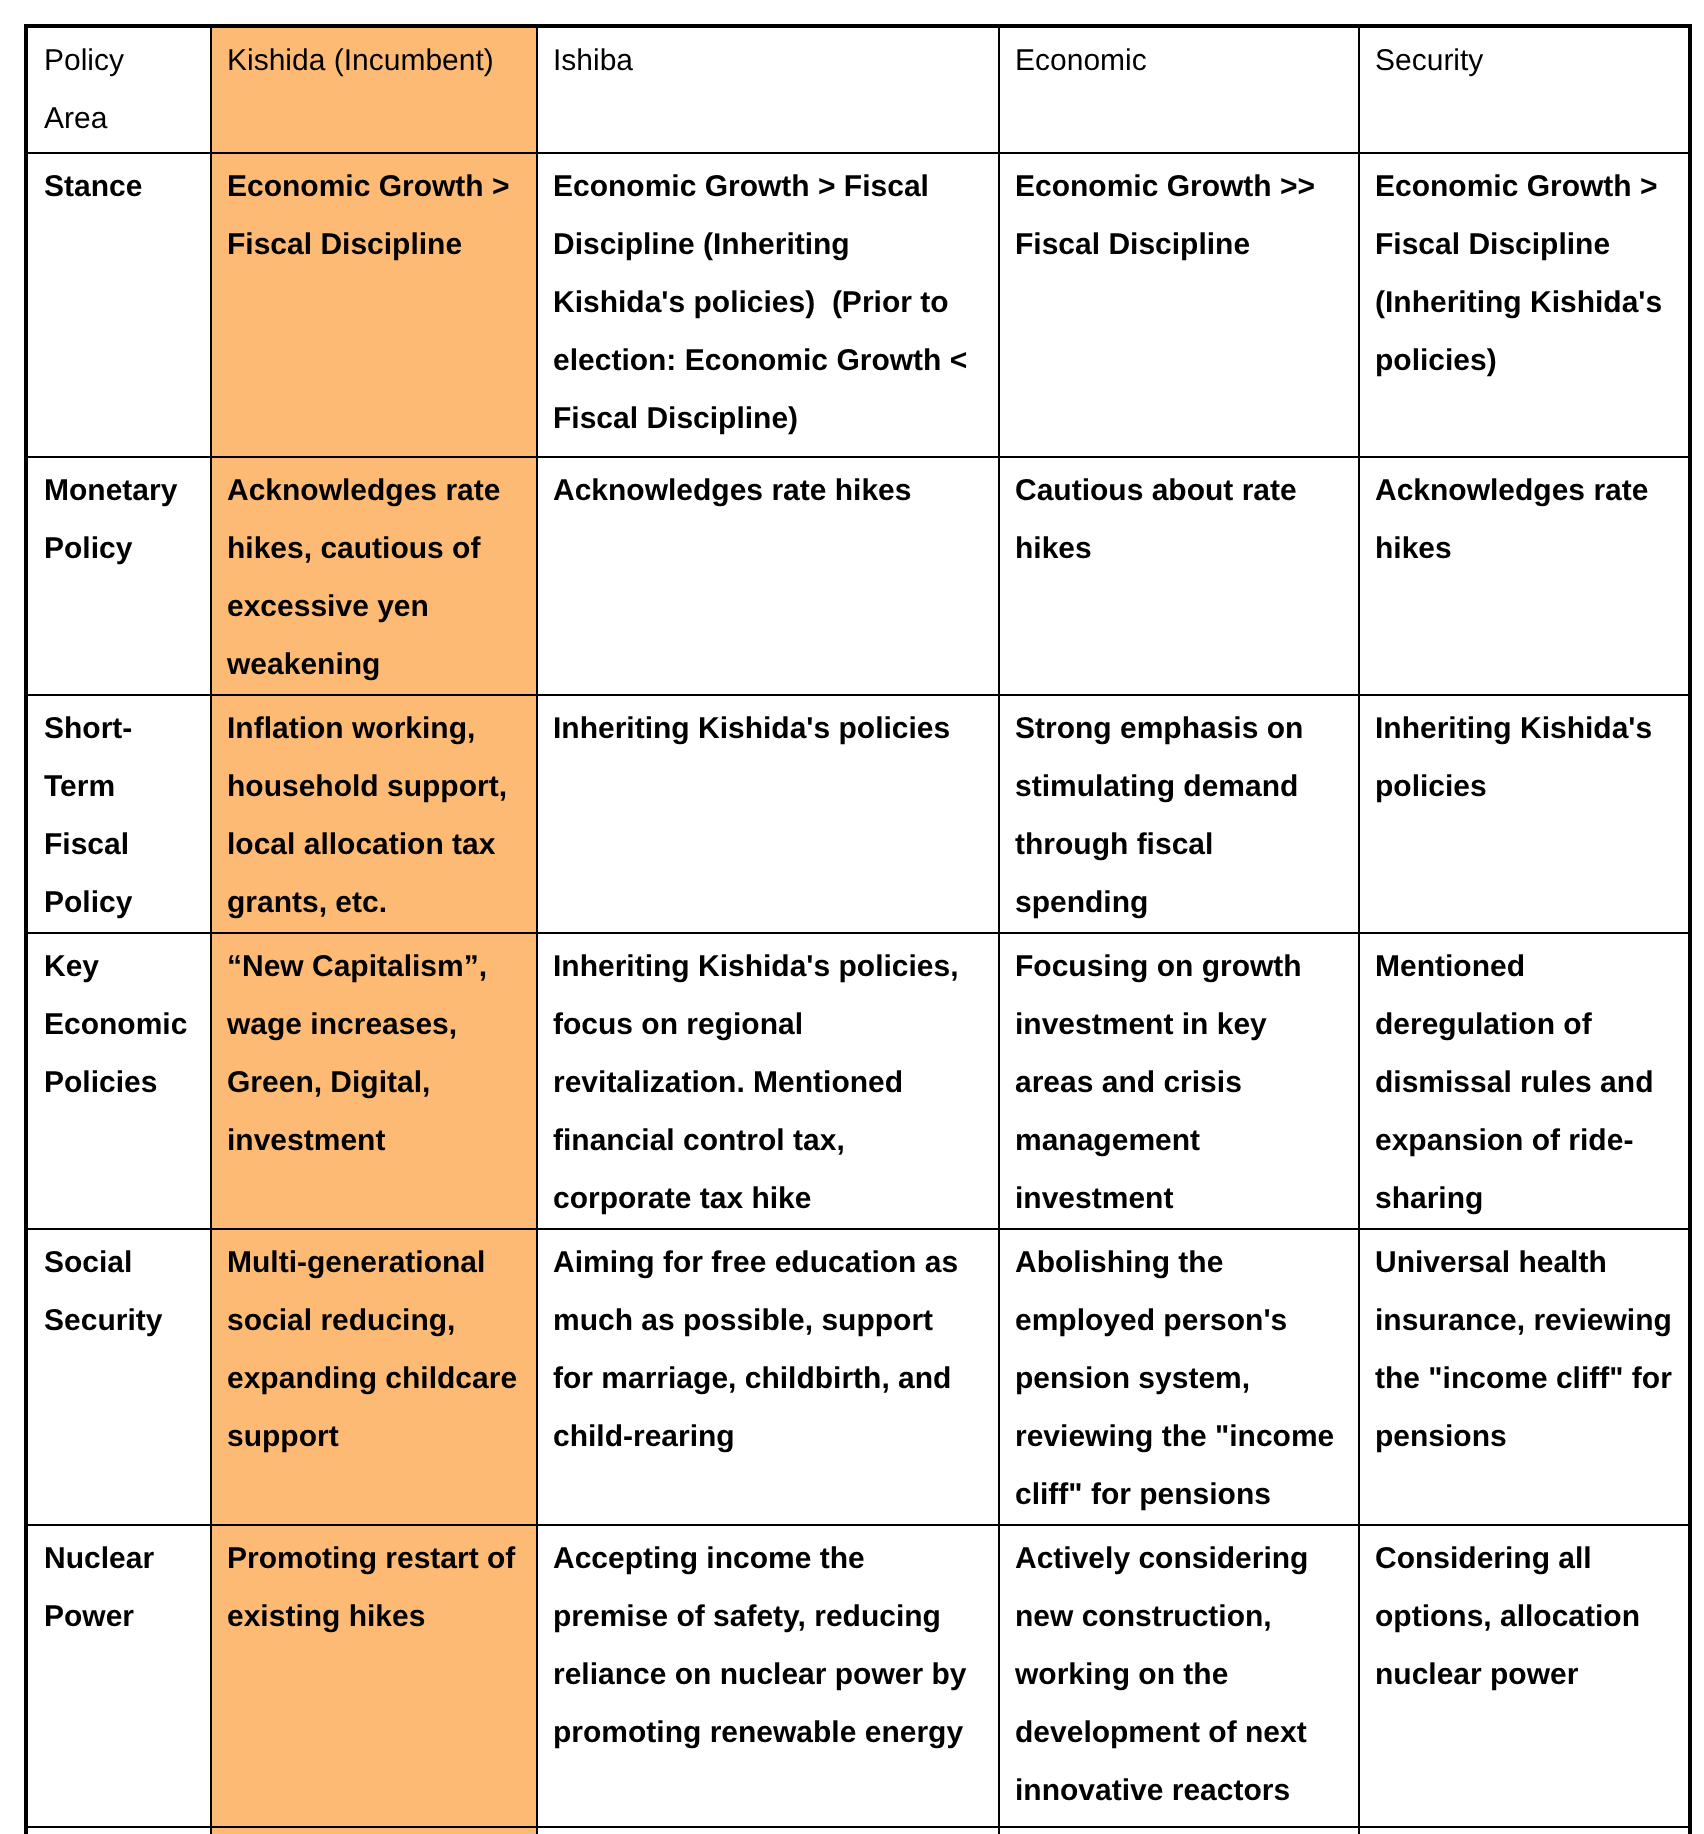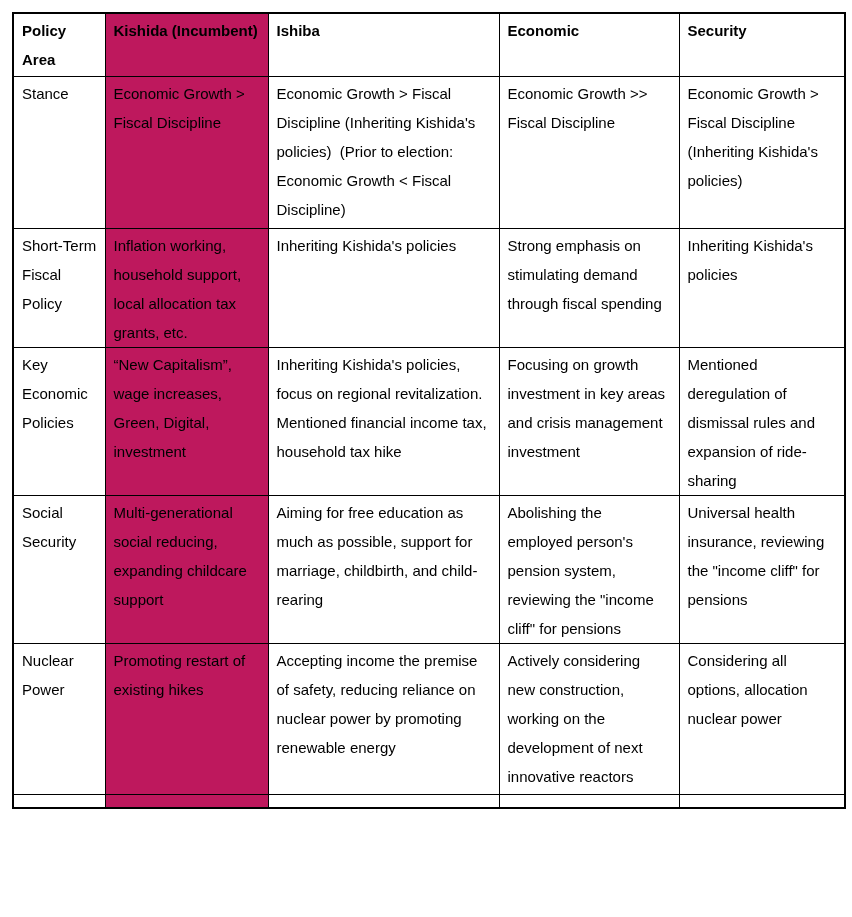--- a/index.html
+++ b/index.html
@@ -25,30 +25,30 @@
     border: 2px solid #000000;
   }
   .policy-table th,
   .policy-table td {
     border: 1px solid #000000;
     vertical-align: top;
     text-align: left;
     padding: 2px 8px 0 8px;
     font-size: 15px;
     line-height: 29px;
-    font-weight: normal;
+    font-weight: bold;
     white-space: pre-wrap;
     overflow: hidden;
   }
   .policy-table thead th {
-    font-weight: bold;
+    font-weight: normal;
     margin-top: 28px;
   }
   .shade {
-    background: #be185d;
+    background: #fdba74;
   }
   .bold {
     font-weight: bold;
   }
 </style>
 </head>
 <body>
 
 <table class="policy-table">
   <colgroup>
@@ -68,31 +68,38 @@
     </tr>
   </thead>
   <tbody>
     <tr style="height:152px">
       <td>Stance</td>
       <td class="shade">Economic Growth &gt; Fiscal Discipline</td>
       <td class="bold">Economic Growth &gt; Fiscal Discipline (Inheriting Kishida's policies)  (Prior to election: Economic Growth &lt; Fiscal Discipline)</td>
       <td>Economic Growth &gt;&gt; Fiscal Discipline</td>
       <td>Economic Growth &gt; Fiscal Discipline (Inheriting Kishida's policies)</td>
     </tr>
+    <tr style="height:119px">
+      <td>Monetary Policy</td>
+      <td class="shade">Acknowledges rate hikes, cautious of excessive yen weakening</td>
+      <td class="bold">Acknowledges rate hikes</td>
+      <td>Cautious about rate hikes</td>
+      <td>Acknowledges rate hikes</td>
+    </tr>
     <tr style="height:118px">
       <td>Short-Term Fiscal Policy</td>
       <td class="shade">Inflation working, household support, local allocation tax grants, etc.</td>
       <td class="bold">Inheriting Kishida's policies</td>
       <td>Strong emphasis on stimulating demand through fiscal spending</td>
       <td>Inheriting Kishida's policies</td>
     </tr>
     <tr style="height:148px">
       <td>Key Economic Policies</td>
       <td class="shade">“New Capitalism”, wage increases, Green, Digital, investment</td>
-      <td class="bold">Inheriting Kishida's policies, focus on regional revitalization. Mentioned financial income tax, household tax hike</td>
+      <td class="bold">Inheriting Kishida's policies, focus on regional revitalization. Mentioned financial control tax, corporate tax hike</td>
       <td>Focusing on growth investment in key areas and crisis management investment</td>
       <td>Mentioned deregulation of dismissal rules and expansion of ride-sharing</td>
     </tr>
     <tr style="height:148px">
       <td>Social Security</td>
       <td class="shade">Multi-generational social reducing, expanding childcare support</td>
       <td class="bold">Aiming for free education as much as possible, support for marriage, childbirth, and child-rearing</td>
       <td>Abolishing the employed person's pension system, reviewing the "income cliff" for pensions</td>
       <td>Universal health insurance, reviewing the "income cliff" for pensions</td>
     </tr>

